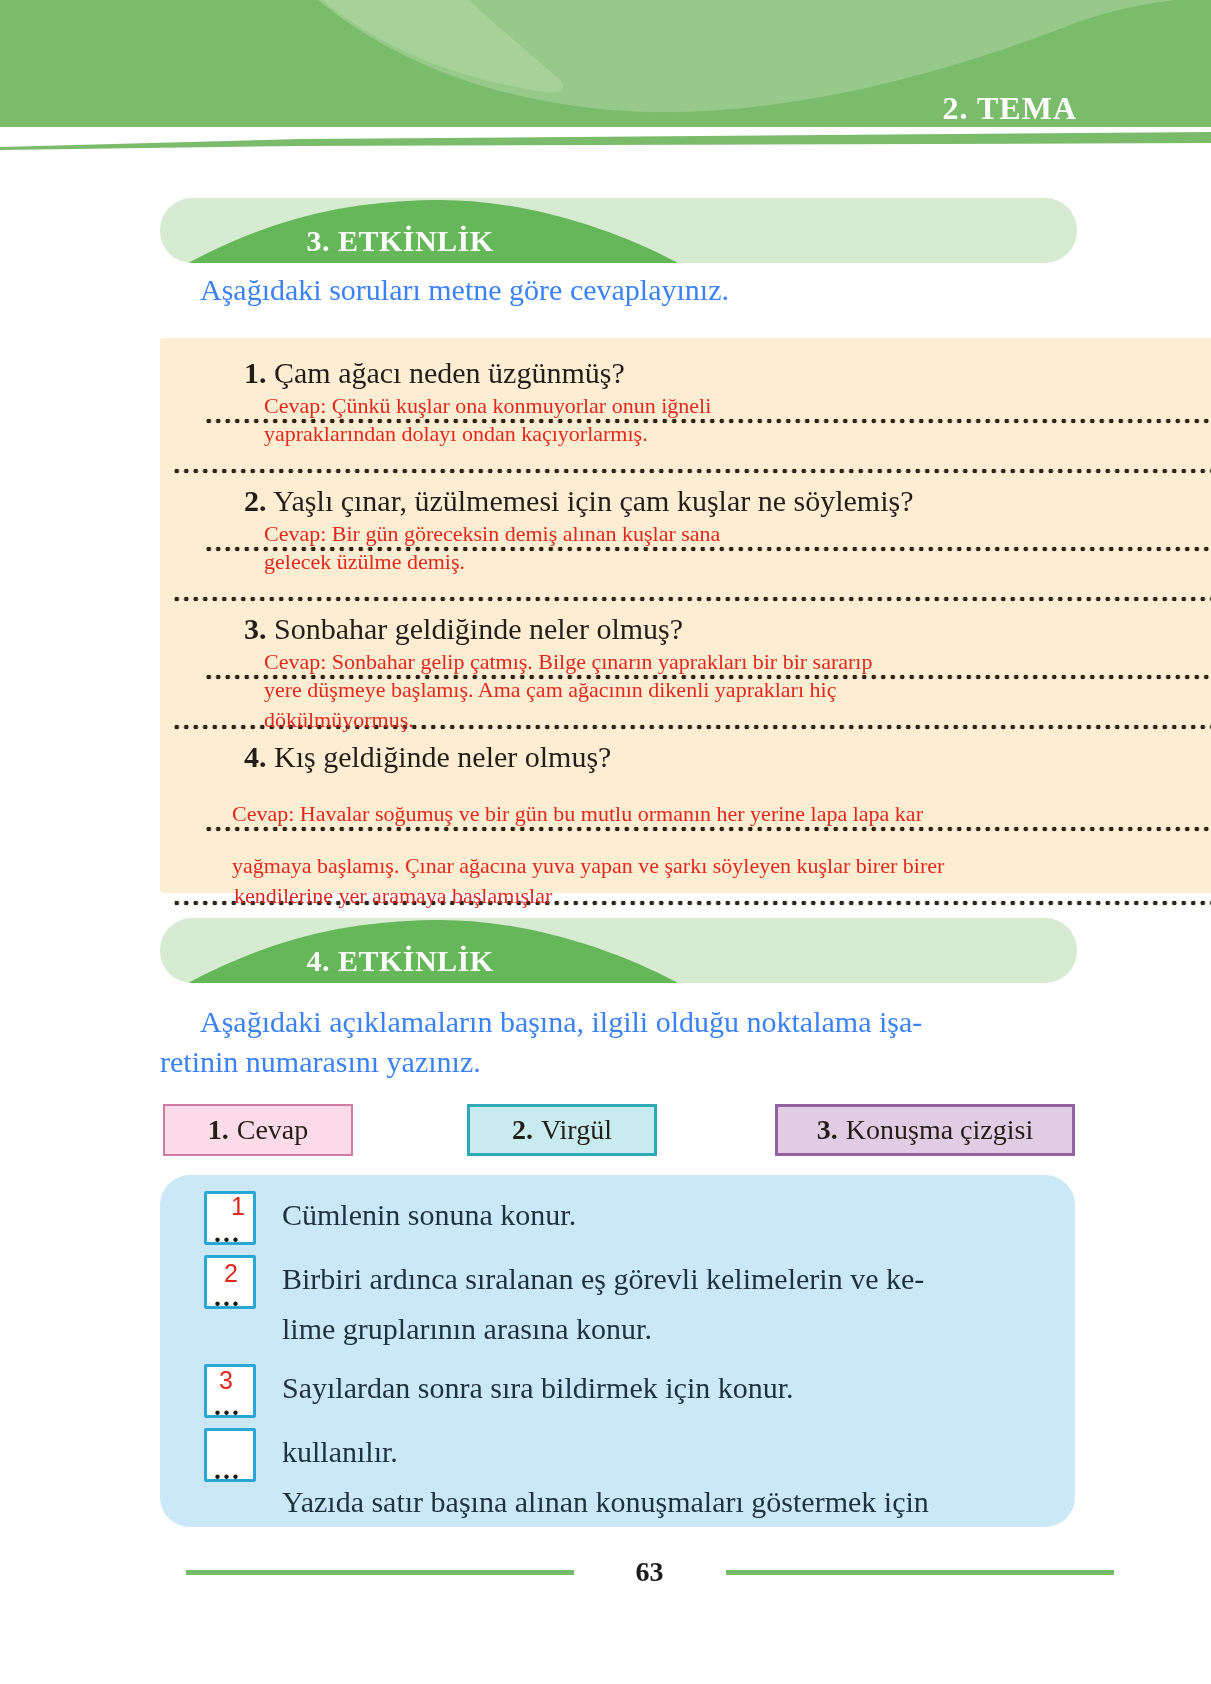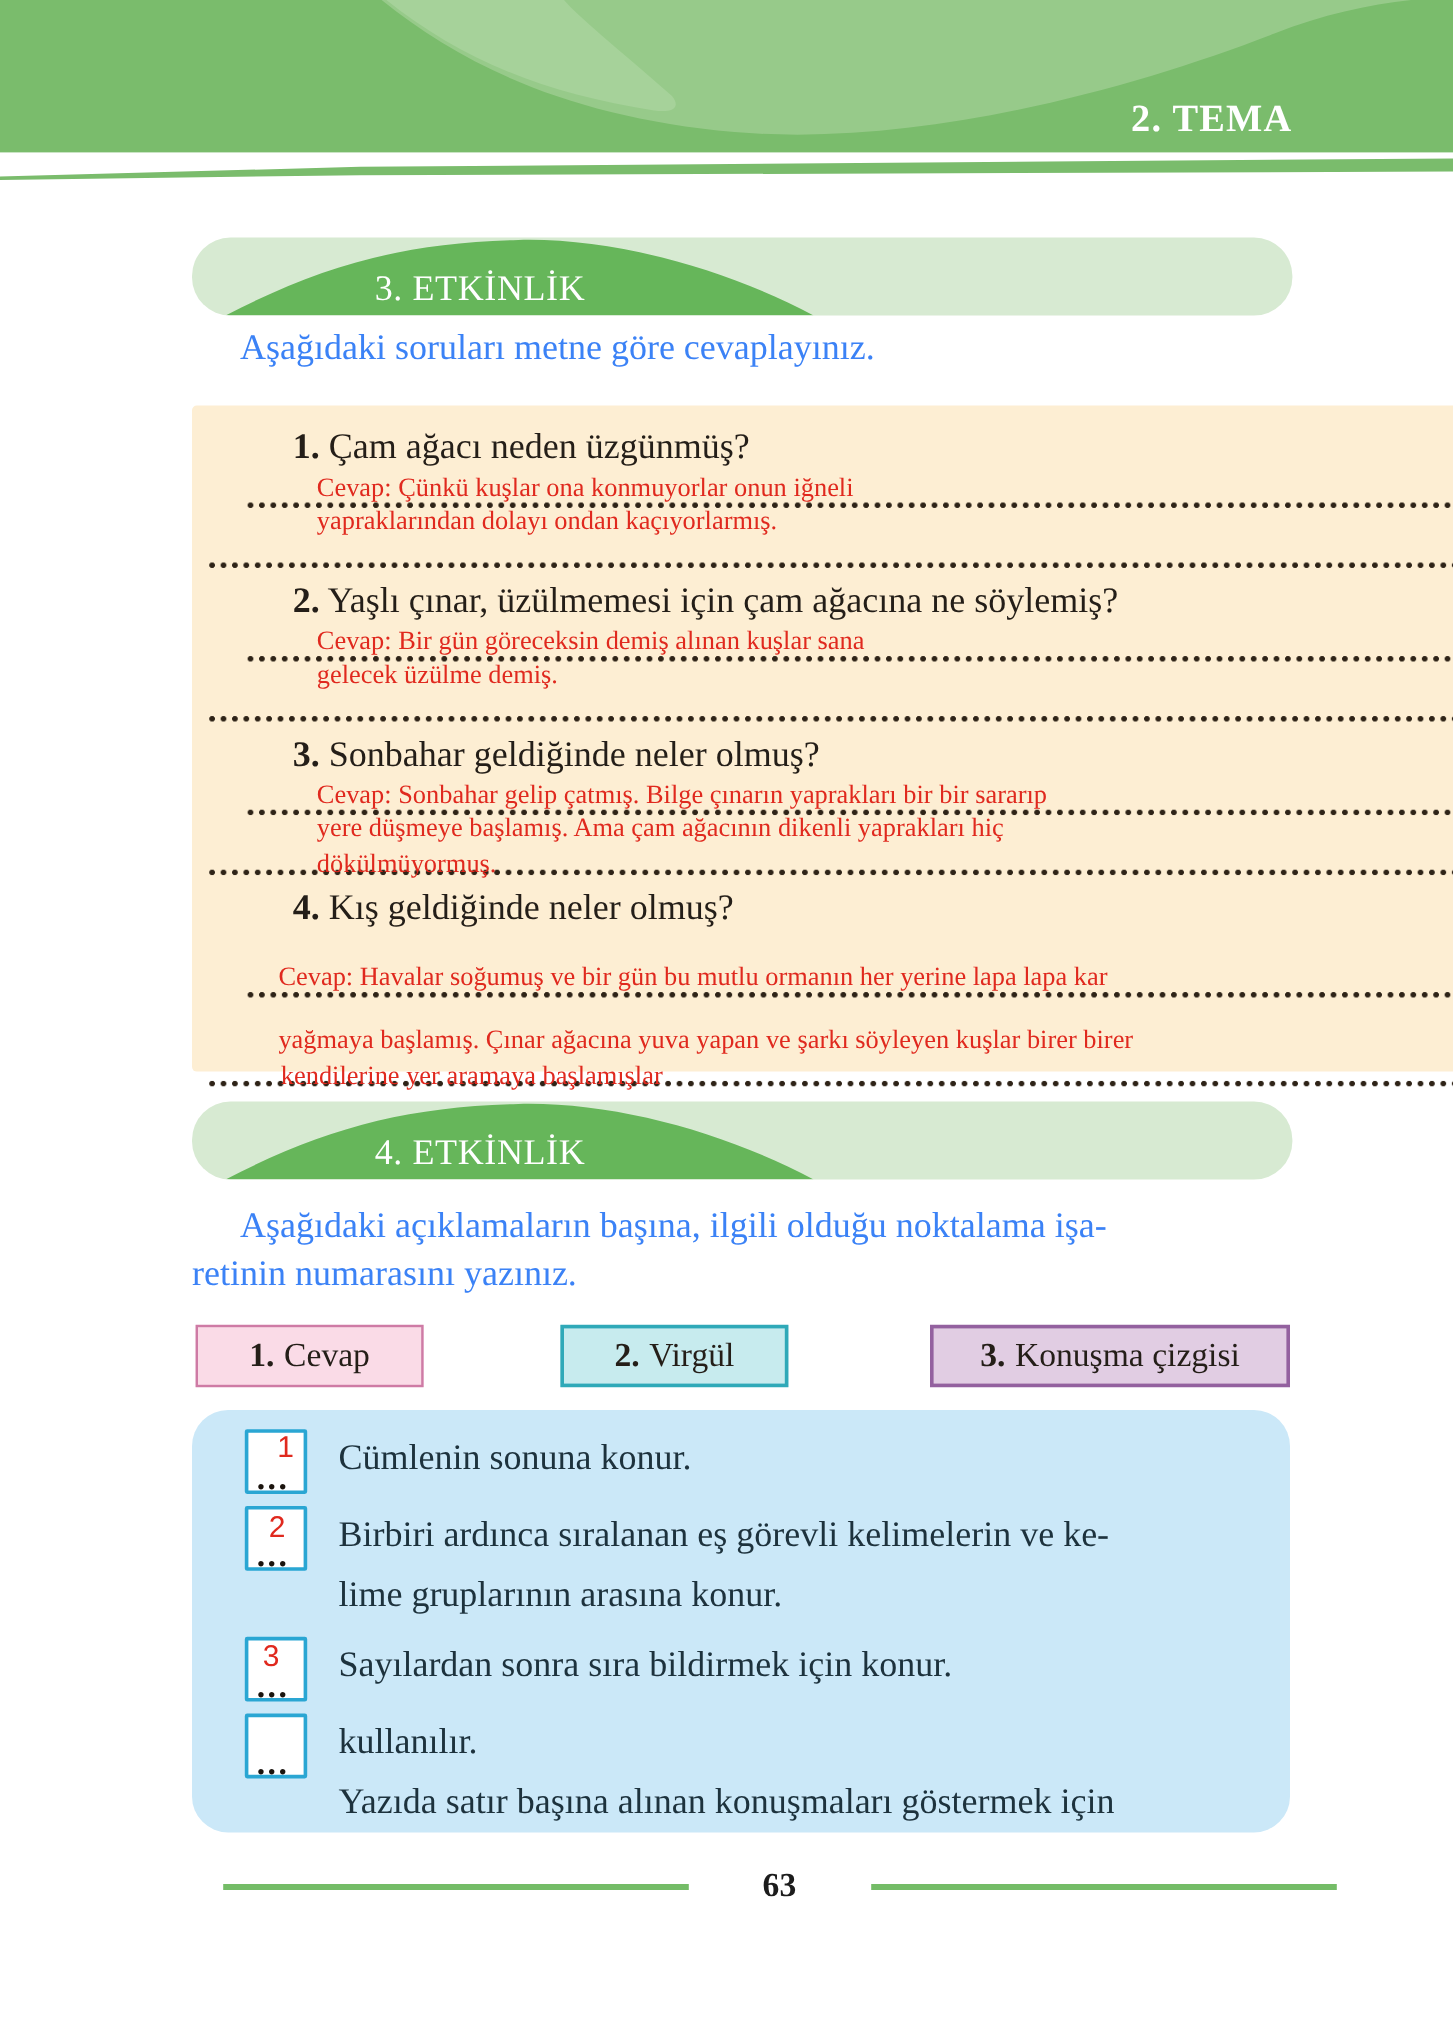--- a/index.html
+++ b/index.html
@@ -2,29 +2,29 @@
 <html><head>
 <meta charset="utf-8">
 <style>
   html,body{margin:0;padding:0;background:#ffffff;}
   #page{position:relative;width:1211px;height:1684px;background:#ffffff;overflow:hidden;
         font-family:"Liberation Serif","DejaVu Serif",serif;}
 
   
   .banner{position:absolute;left:0;top:0;width:1211px;height:127px;background:#7abc6c;overflow:hidden;}
   .banner svg{position:absolute;left:0;top:0;}
-  .tema{position:absolute;right:134px;bottom:10px;color:#ffffff;font-weight:bold;
+  .tema{position:absolute;right:134px;bottom:0;color:#ffffff;font-weight:bold;
         font-size:32px;letter-spacing:1px;text-align:right;}
   .stripe{position:absolute;left:0;top:130px;width:1211px;height:24px;}
 
   
   .pill{position:absolute;left:160px;width:917px;height:65px;background:#d7ead2;border-radius:32px;overflow:hidden;}
   .pill svg{position:absolute;left:0;bottom:0;}
   .pill-label{position:absolute;left:100px;top:0;width:280px;height:100%;display:flex;
-              align-items:center;justify-content:center;color:#ffffff;font-weight:normal;
+              align-items:center;justify-content:center;color:#ffffff;font-weight:bold;
               font-size:30px;padding-top:20px;box-sizing:border-box;letter-spacing:.5px;}
 
   
   .intro{position:absolute;left:160px;width:920px;font-size:30px;color:#3b82f6;line-height:40px;}
   .indent{padding-left:40px;}
 
   
   .creambox{position:absolute;left:160px;top:338px;width:1095px;height:555px;background:#fdeed3;
             border-radius:4px;box-sizing:border-box;padding:16px 18px 0 18px;}
   .q-block{margin-bottom:4px;}
@@ -113,21 +113,21 @@
         <div class="red2">yapraklarından dolayı ondan kaçıyorlarmış.</div>
         <div class="full-dots">
           <span class="red3"></span>
         </div>
       </div>
     </div>
 
     <div class="q-block">
       <div class="q-title">
         <span class="q-num">2.</span>
-        <span>Yaşlı çınar, üzülmemesi için çam ağacına ne söylemiş?</span>
+        <span>Yaşlı çınar, üzülmemesi için çam kuşlar ne söylemiş?</span>
       </div>
       <div class="ans">
         <div class="red1">Cevap: Bir gün göreceksin demiş alınan kuşlar sana</div>
         <div class="red2">gelecek üzülme demiş.</div>
         <div class="full-dots">
           <span class="red3"></span>
         </div>
       </div>
     </div>
 

